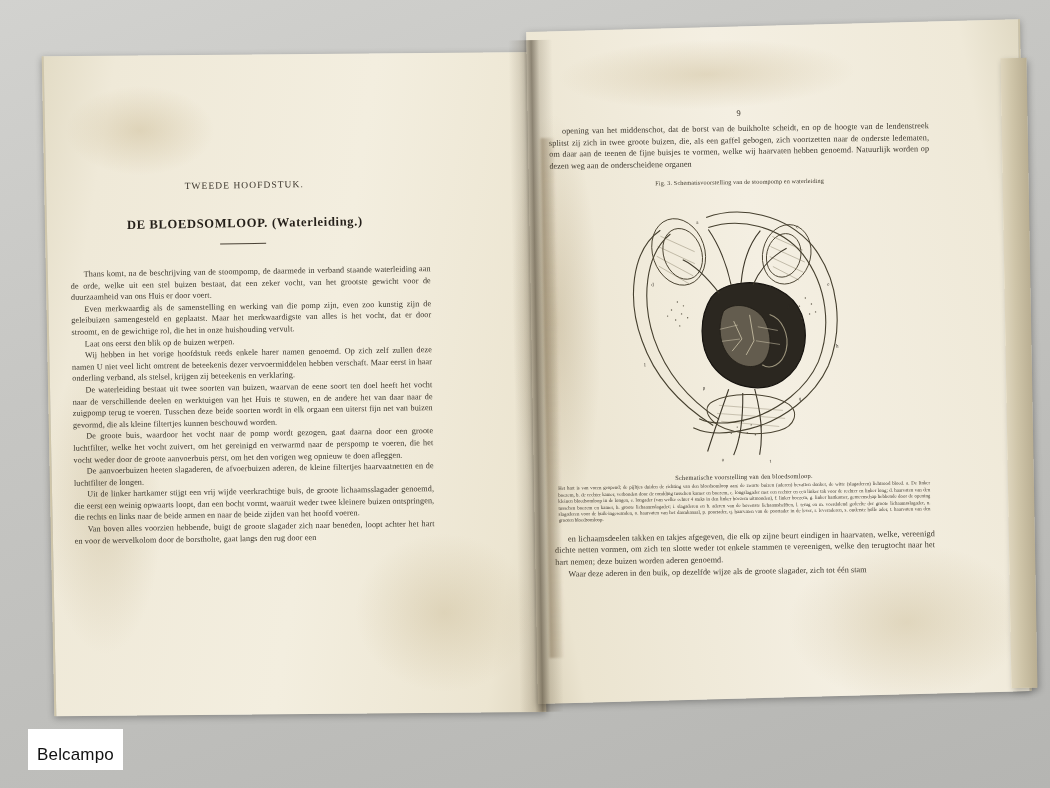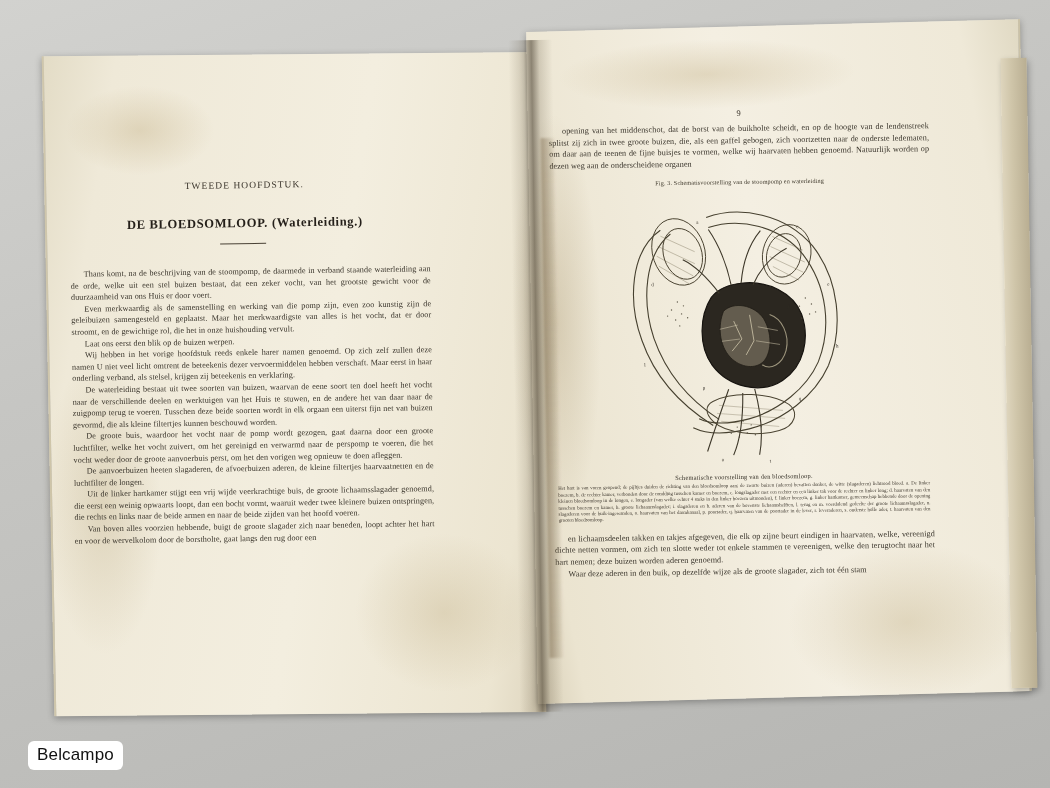--- a/index.html
+++ b/index.html
@@ -209,23 +209,22 @@
 
   
   #watermark {
     position: absolute;
     left: 28px;
     bottom: 18px;
     background: #ffffff;
     color: #111;
     font-family: "Liberation Sans", sans-serif;
     font-size: 17px;
-    padding: 4px 9px 5px 9px;
+    padding: 16px 9px 5px 9px;
     letter-spacing: 0.01em;
-    border-radius: 6px;
   }
 </style>
 </head>
 <body>
 
 <div id="photo">
 
   <div id="book">
 
     <div class="page" id="page-left">

